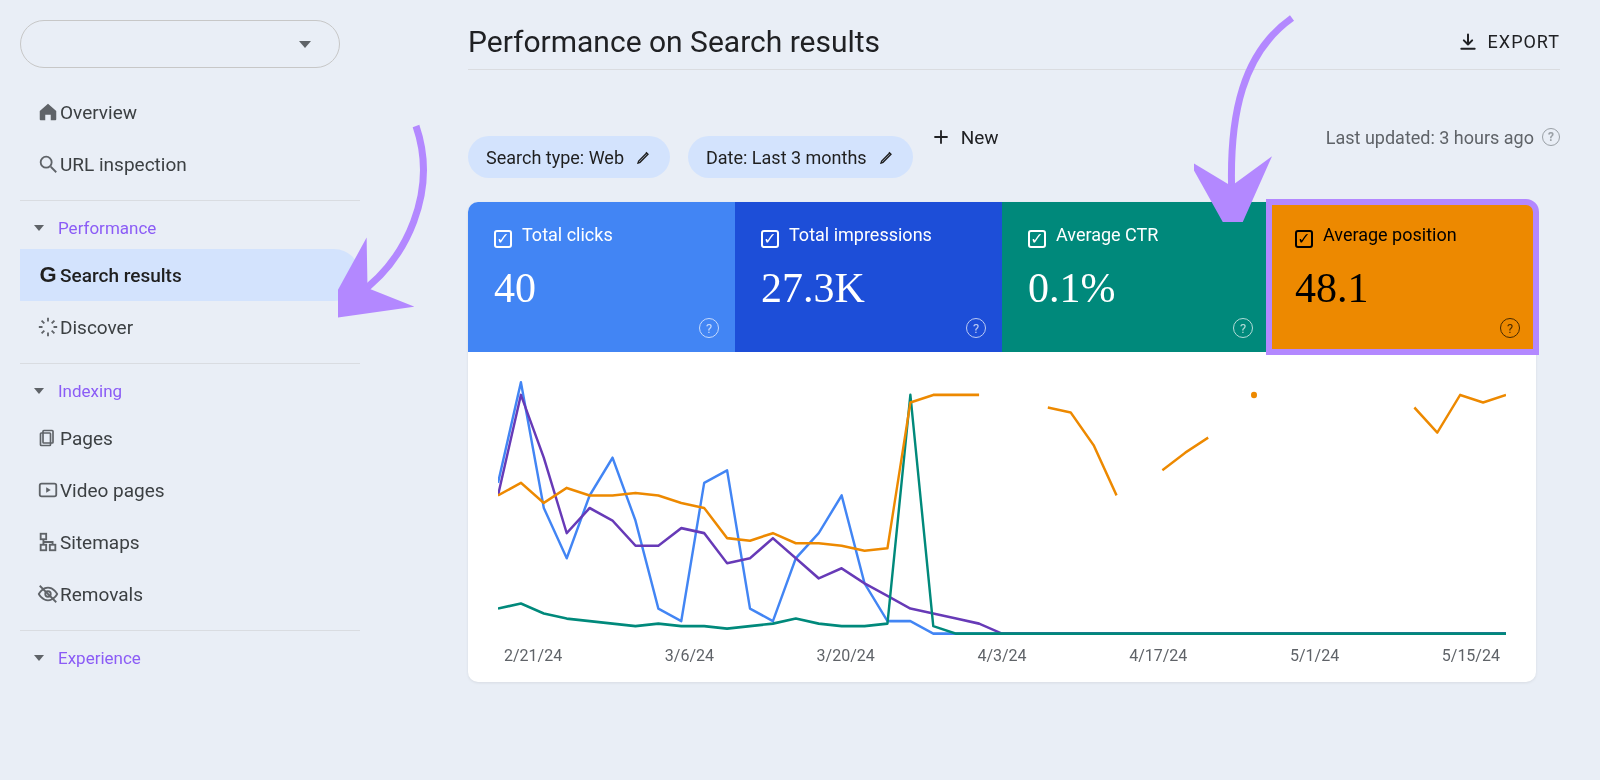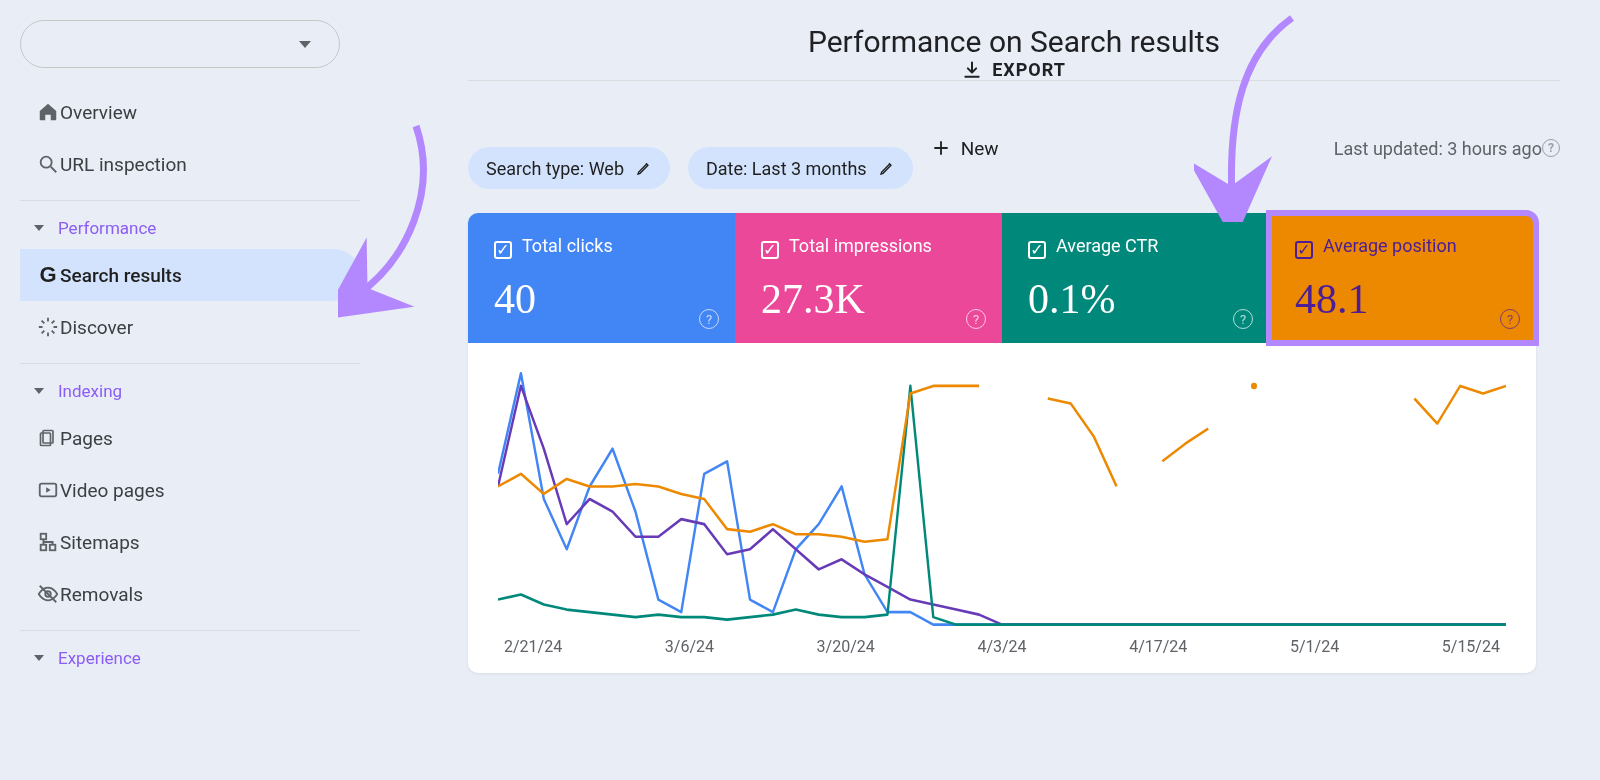--- a/index.html
+++ b/index.html
@@ -69,26 +69,26 @@
   .divider { border: none; border-bottom:1px solid #d9dce1; margin: 10px 0 0 0; width: 340px; }
 
   
   .main {
     position: absolute;
     left: 468px; top: 24px;
     width: 1092px;
   }
   .title-row {
     display:flex; align-items:center; justify-content:space-between;
-    flex-direction: column;
+    margin-bottom: 10px;
   }
   .page-title { font-size: 30px; color: #202124; font-weight: 400; }
   .export-btn{
     display:flex; align-items:center; gap:10px;
-    font-size:18px; letter-spacing:1px; font-weight:700;
+    font-size:18px; letter-spacing:1px; font-weight:400;
     cursor:pointer; color:#202124;
   }
   .hrule { border:none; border-bottom:1px solid #dadce0; margin-bottom:26px; }
 
   .filter-row {
     display:flex; align-items:center; gap:18px;
     margin-bottom: 24px;
   }
   .chip {
     background:#d3e3fd;
@@ -101,47 +101,47 @@
     cursor:pointer;
     margin-top:40px;
   }
   .chip .pencil { width:16px; height:16px; }
   .new-btn{
     display:flex; align-items:center; gap:10px;
     font-size:19px; cursor:pointer;
   }
   .last-updated{
     margin-left:auto;
-    display:flex; align-items:center; 
+    display:flex; align-items:center; gap:8px;
     color:#5f6368; font-size:18px;
   }
   .help-circ{
     width:18px; height:18px; border:1.5px solid #9aa0a6; border-radius:50%;
     display:inline-flex; align-items:center; justify-content:center;
     color:#9aa0a6; font-size:12px; font-weight:bold;
   }
 
   
   .card {
     background:#fff;
     border-radius: 10px;
     box-shadow: 0 1px 3px rgba(0,0,0,.08);
     width: 1068px;
   }
-  .metrics-row { display:flex; height: 130px; border-radius:10px 10px 0 0; overflow:visible;}
+  .metrics-row { display:flex; height: 150px; border-radius:10px 10px 0 0; overflow:visible;}
   .metric {
     flex:1; min-width:0;
     padding: 22px 26px 0 26px;
     color:#fff;
     position:relative;
   }
   .metric:nth-child(1){ background:#4285f4; border-radius:10px 0 0 0;}
-  .metric:nth-child(2){ background:#ec4899; }
+  .metric:nth-child(2){ background:#1d4ed8; }
   .metric:nth-child(3){ background:#00897b; }
-  .metric:nth-child(4){ background:#ed8900; color:#4c1d95; }
+  .metric:nth-child(4){ background:#ed8900; color:#000000; }
   .metric .chk {
     width:18px; height:18px; border:2px solid currentColor; border-radius:3px;
     display:inline-flex; align-items:center; justify-content:center; margin-right:10px; vertical-align: -3px;
   }
   .metric .label { font-size:18px; font-weight:400; }
   .metric .value { font-size:42px; font-weight:400; margin-top:16px;font-family:Liberation Serif, serif; }
   .metric .q {
     position:absolute; right:16px; bottom:14px;
     width:20px; height:20px; border:1.6px solid currentColor; border-radius:50%; opacity:.7;
     display:flex; align-items:center; justify-content:center; font-size:13px;

